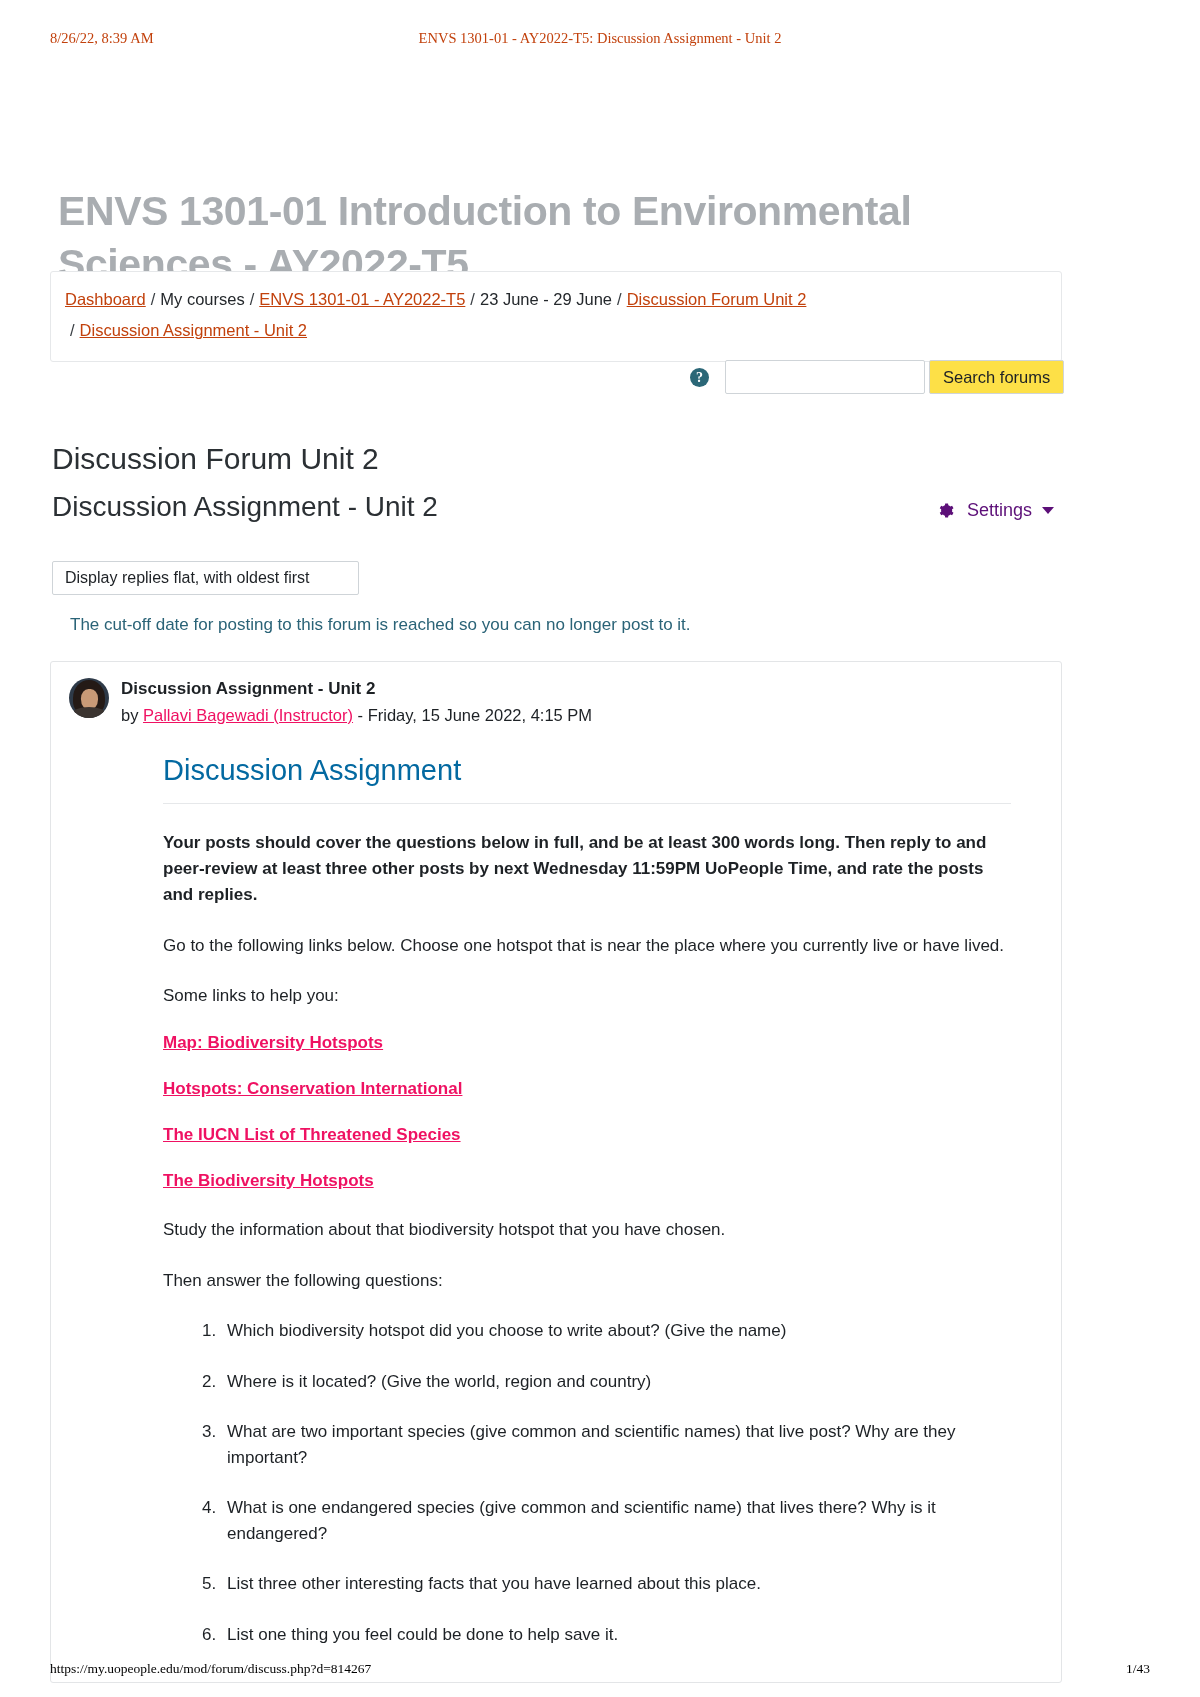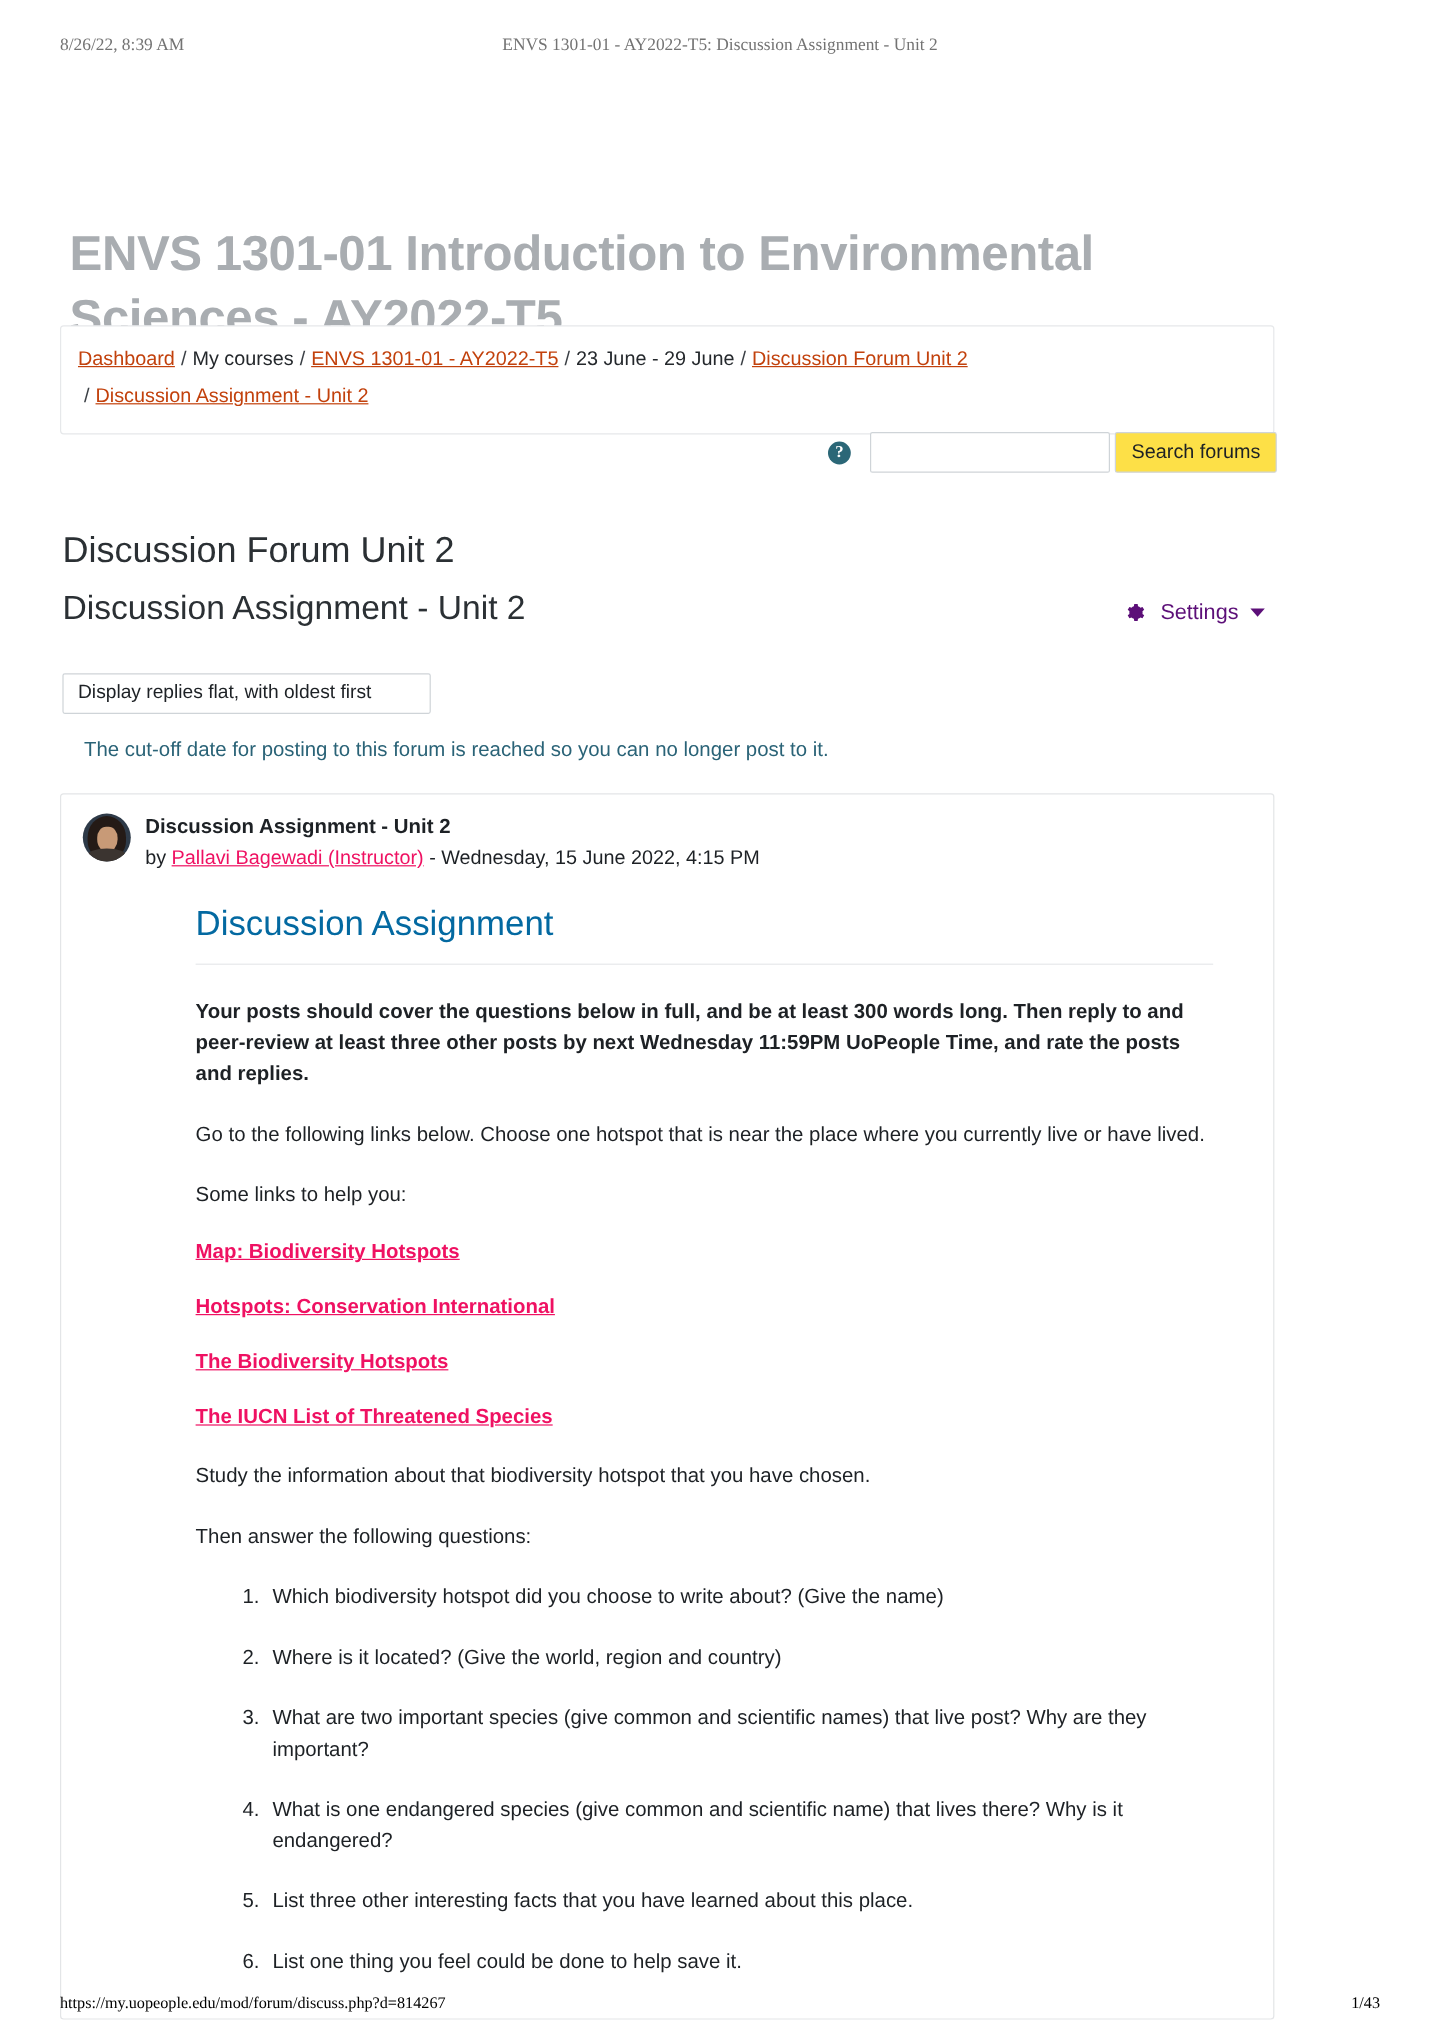--- a/index.html
+++ b/index.html
@@ -18,21 +18,21 @@
 
   
   .print-header {
     position: absolute;
     top: 28px;
     left: 50px;
     right: 50px;
     height: 20px;
     font-family: "Liberation Serif", serif;
     font-size: 14.5px;
-    color: #737373;
+    color: #c2410c;
     display: flex;
     align-items: center;
   }
   .print-header .ph-date { flex: 0 0 auto; }
   .print-header .ph-title {
     position: absolute;
     left: 0; right: 0;
     text-align: center;
   }
   .print-footer {
@@ -375,36 +375,36 @@
 
   <article class="post-card">
     <div class="post-head">
       <div class="avatar">
         <span class="hair"></span>
         <span class="face"></span>
         <span class="body"></span>
       </div>
       <div>
         <div class="post-subject">Discussion Assignment - Unit 2</div>
-        <div class="post-byline"><span>by </span><a href="#">Pallavi Bagewadi (Instructor)</a><span> - Wednesday, 15 June 2022, 4:15 PM</span></div>
+        <div class="post-byline"><span>by </span><a href="#">Pallavi Bagewadi (Instructor)</a><span> - Friday, 15 June 2022, 4:15 PM</span></div>
       </div>
     </div>
 
     <div class="post-body">
       <h2 class="body-h2">Discussion Assignment</h2>
       <hr class="body-rule">
 
       <p class="p-bold">Your posts should cover the questions below in full, and be at least 300 words long. Then reply to and peer-review at least three other posts by next Wednesday 11:59PM UoPeople Time, and rate the posts and replies.</p>
       <p class="p-text">Go to the following links below. Choose one hotspot that is near the place where you currently live or have lived.</p>
       <p class="p-text">Some links to help you:</p>
 
       <a class="link-item" href="#">Map: Biodiversity Hotspots</a>
       <a class="link-item" href="#">Hotspots: Conservation International</a>
+      <a class="link-item" href="#">The IUCN List of Threatened Species</a>
       <a class="link-item" href="#">The Biodiversity Hotspots</a>
-      <a class="link-item" href="#">The IUCN List of Threatened Species</a>
 
       <p class="p-text">Study the information about that biodiversity hotspot that you have chosen.</p>
       <p class="p-text">Then answer the following questions:</p>
 
       <ol class="q-list">
         <li>Which biodiversity hotspot did you choose to write about? (Give the name)</li>
         <li>Where is it located? (Give the world, region and country)</li>
         <li>What are two important species (give common and scientific names) that live post? Why are they important?</li>
         <li>What is one endangered species (give common and scientific name) that lives there? Why is it endangered?</li>
         <li>List three other interesting facts that you have learned about this place.</li>

